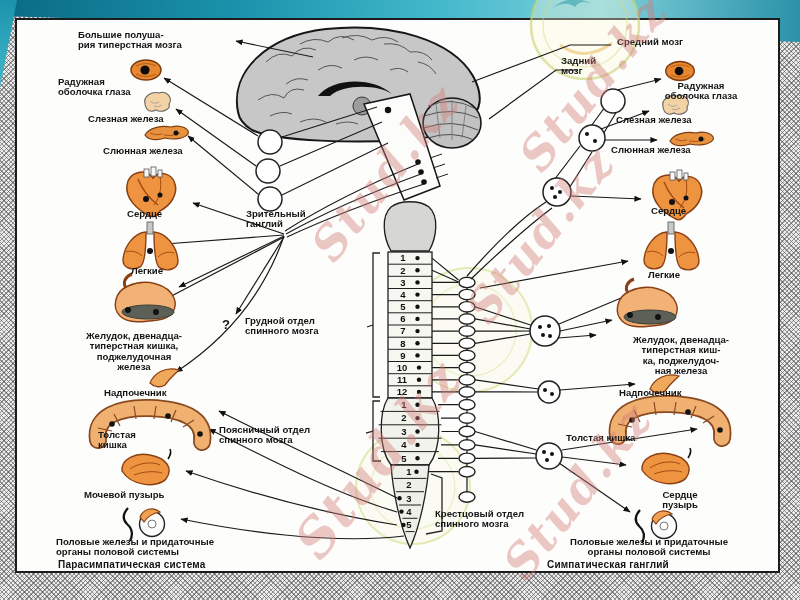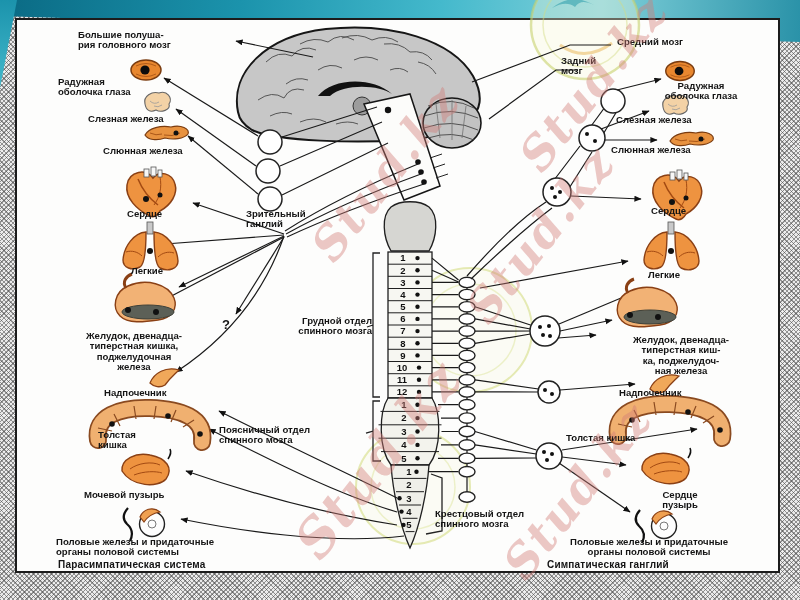--- a/index.html
+++ b/index.html
@@ -312,21 +312,21 @@
       <use href="#lungs" transform="translate(671,248)"></use>
       <use href="#stomach" transform="translate(652,307)"></use>
       <use href="#adrenal" transform="translate(666,382)"></use>
       <use href="#colon" transform="translate(670,420)"></use>
       <use href="#bladder" transform="translate(668,470)"></use>
       <use href="#gonad" transform="translate(660,522)"></use>
     </g>
   </svg>
 
   <div class="lb" style="left:78px;top:30px;width:152px">Большие полуша-
-рия головного мозг</div>
+рия типерстная мозга</div>
   <div class="lb" style="left:58px;top:77px;width:95px">Радужная
 оболочка глаза</div>
   <div class="lb" style="left:88px;top:114px">Слезная железа</div>
   <div class="lb" style="left:103px;top:146px">Слюнная железа</div>
   <div class="lb" style="left:127px;top:209px">Сердце</div>
   <div class="lb" style="left:131px;top:266px">Легкие</div>
   <div class="lb" style="left:56px;top:331px;width:156px;text-align:center">Желудок, двенадца-
 типерстная кишка,
 поджелудочная
 железа</div>
@@ -334,21 +334,21 @@
   <div class="lb" style="left:98px;top:430px;width:62px;text-align:left">Толстая
 кишка</div>
   <div class="lb" style="left:84px;top:490px">Мочевой пузырь</div>
   <div class="lb" style="left:56px;top:537px;width:252px">Половые железы и придаточные
 органы половой системы</div>
   <div class="lb cap" style="left:58px;top:560px">Парасимпатическая система</div>
 
   <div class="lb" style="left:246px;top:209px;width:86px;text-align:left">Зрительный
 ганглий</div>
   <div class="lb qm" style="left:222px;top:318px">?</div>
-  <div class="lb" style="left:252px;top:316px;width:120px;text-align:right">Грудной отдел
+  <div class="lb" style="left:245px;top:316px;width:120px;text-align:left">Грудной отдел
 спинного мозга</div>
   <div class="lb" style="left:219px;top:425px;width:146px;text-align:left">Поясничный отдел
 спинного мозга</div>
   <div class="lb" style="left:435px;top:509px;width:152px;text-align:left">Крестцовый отдел
 спинного мозга</div>
   <div class="lb" style="left:617px;top:37px">Средний мозг</div>
   <div class="lb" style="left:561px;top:56px;width:55px">Задний
 мозг</div>
 
   <div class="lb" style="left:641px;top:81px;width:120px;text-align:center">Радужная

